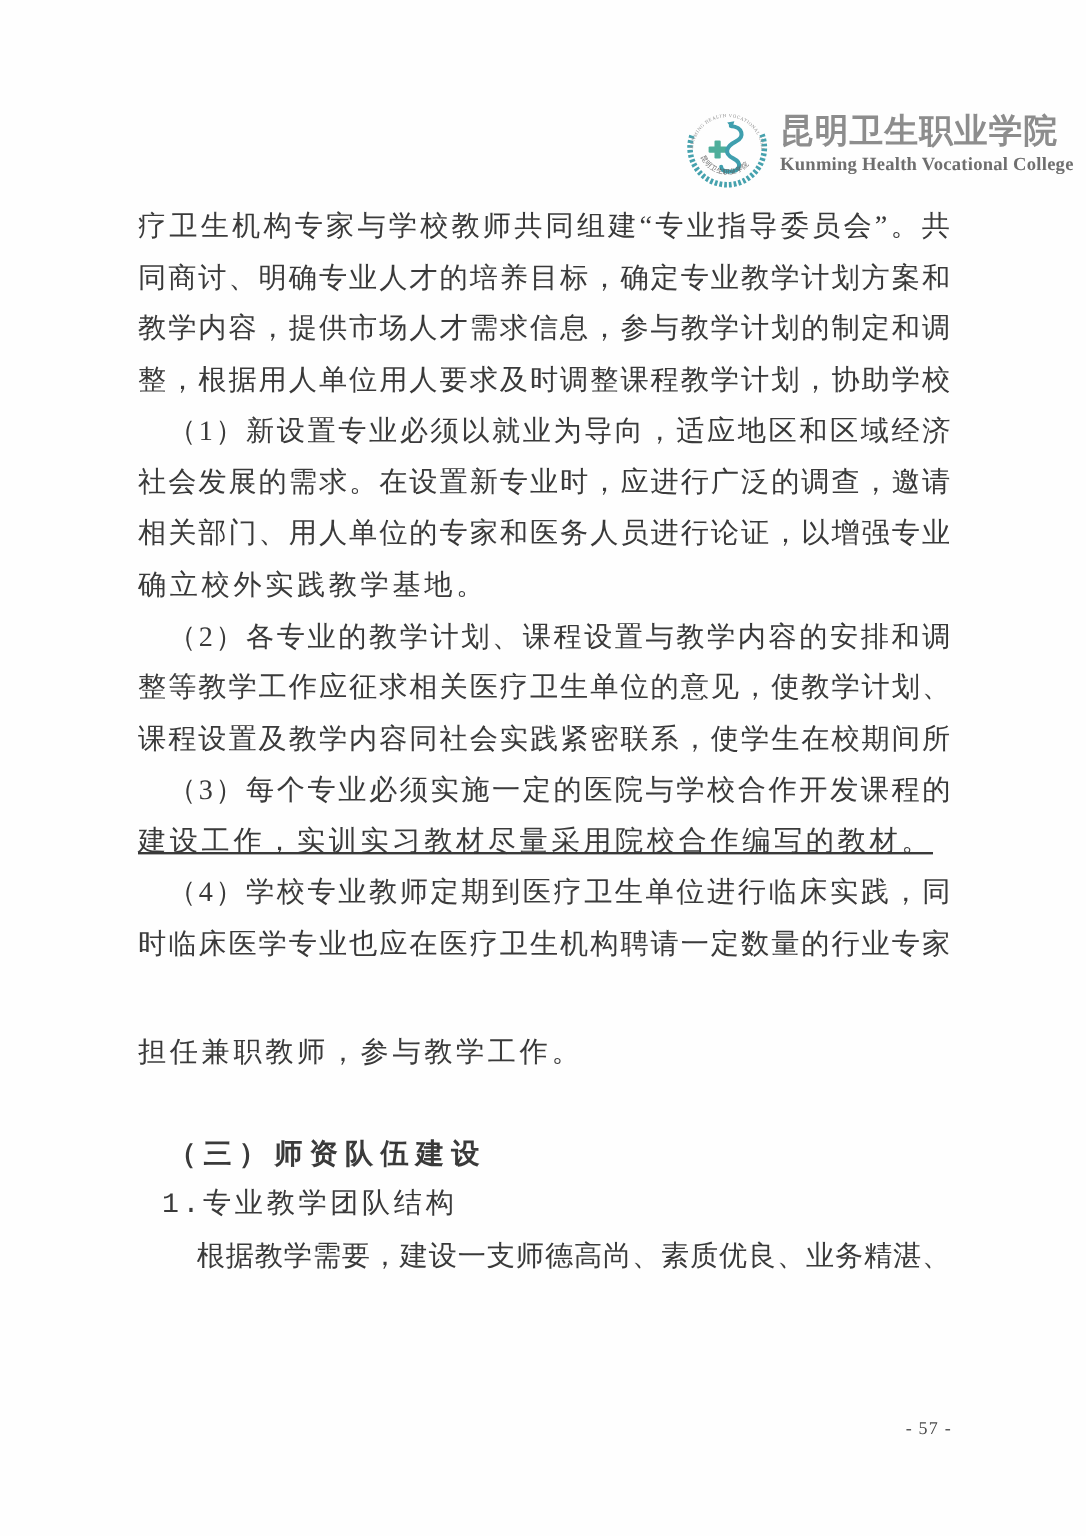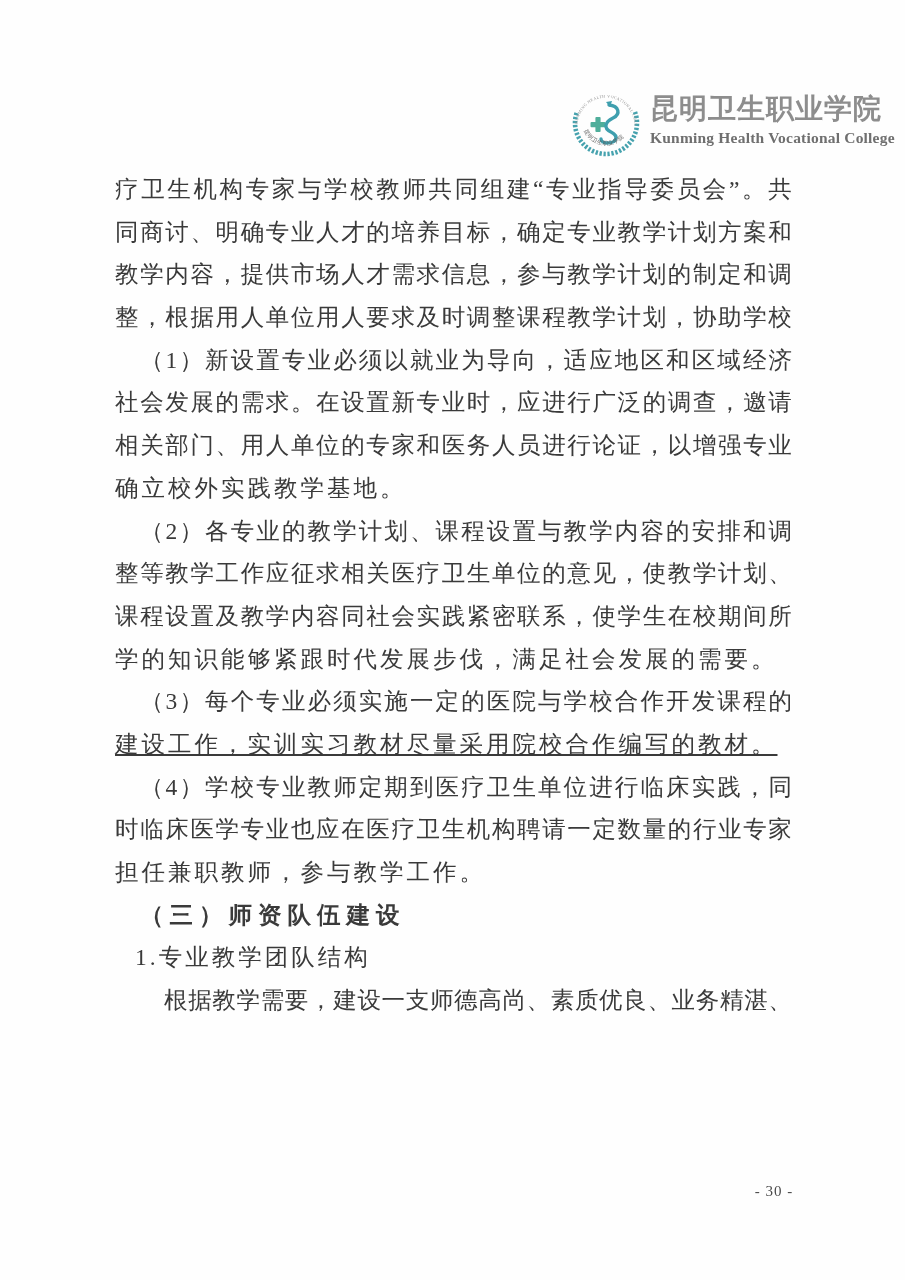--- a/index.html
+++ b/index.html
@@ -375,21 +375,20 @@
         <span>，</span>
         <span>使</span>
         <span>学</span>
         <span>生</span>
         <span>在</span>
         <span>校</span>
         <span>期</span>
         <span>间</span>
         <span>所</span>
       </div>
-      <div class="line" style="padding-left: 0px;">学的知识能够紧跟时代发展步伐，满足社会发展的需要。</div>
       <div class="line jline" style="padding-left: 25px;">
         <span>（</span>
         <span>3</span>
         <span>）</span>
         <span>每</span>
         <span>个</span>
         <span>专</span>
         <span>业</span>
         <span>必</span>
         <span>须</span>
@@ -462,23 +461,23 @@
         <span>一</span>
         <span>定</span>
         <span>数</span>
         <span>量</span>
         <span>的</span>
         <span>行</span>
         <span>业</span>
         <span>专</span>
         <span>家</span>
       </div>
-      <div class="line" style="padding-left: 0px;">担任兼职教师，参与教学工作。</div>
-      <div class="line bold" style="padding-left: 25px;">（三）师资队伍建设</div>
-      <div class="line" style="padding-left: 20px;">1.专业教学团队结构</div>
+      <div class="line" style="padding-left: 0px; margin-top: 48px;">担任兼职教师，参与教学工作。</div>
+      <div class="line bold" style="padding-left: 25px; margin-top: 42px;">（三）师资队伍建设</div>
+      <div class="line" style="padding-left: 20px; font-family: Liberation Mono, monospace;">1.专业教学团队结构</div>
       <div class="line jline" style="padding-left: 49px;">
         <span>根</span>
         <span>据</span>
         <span>教</span>
         <span>学</span>
         <span>需</span>
         <span>要</span>
         <span>，</span>
         <span>建</span>
         <span>设</span>
@@ -495,15 +494,15 @@
         <span>良</span>
         <span>、</span>
         <span>业</span>
         <span>务</span>
         <span>精</span>
         <span>湛</span>
         <span>、</span>
       </div>
     </div>
 
-  <div class="page-num">- 30 -</div>
+  <div class="page-num">- 57 -</div>
 
 </div>
 
 </body></html>

